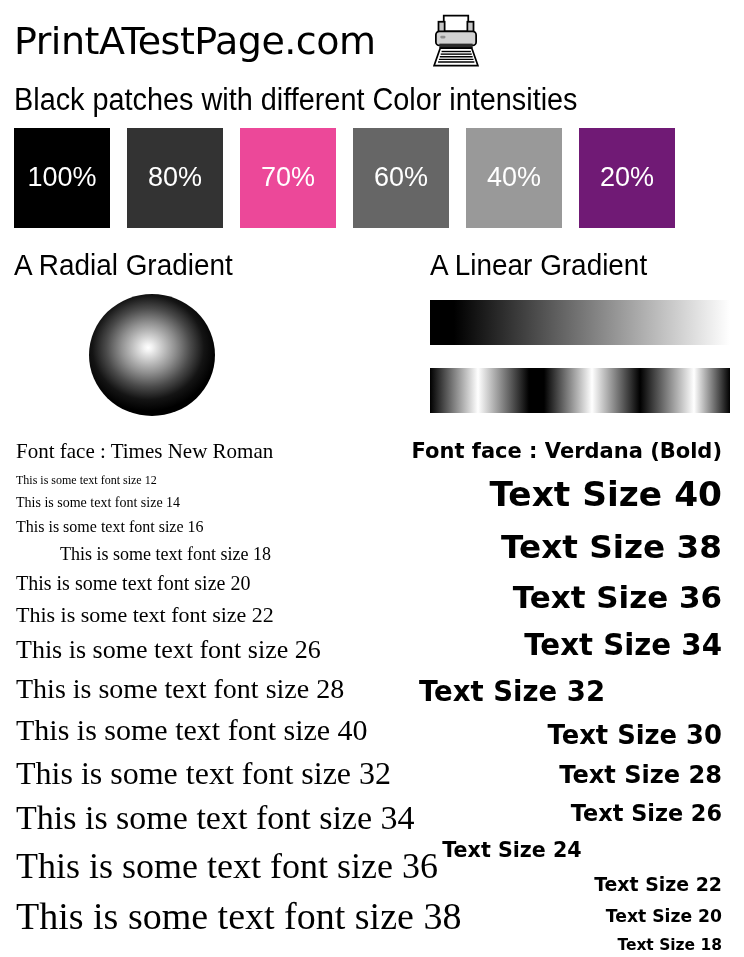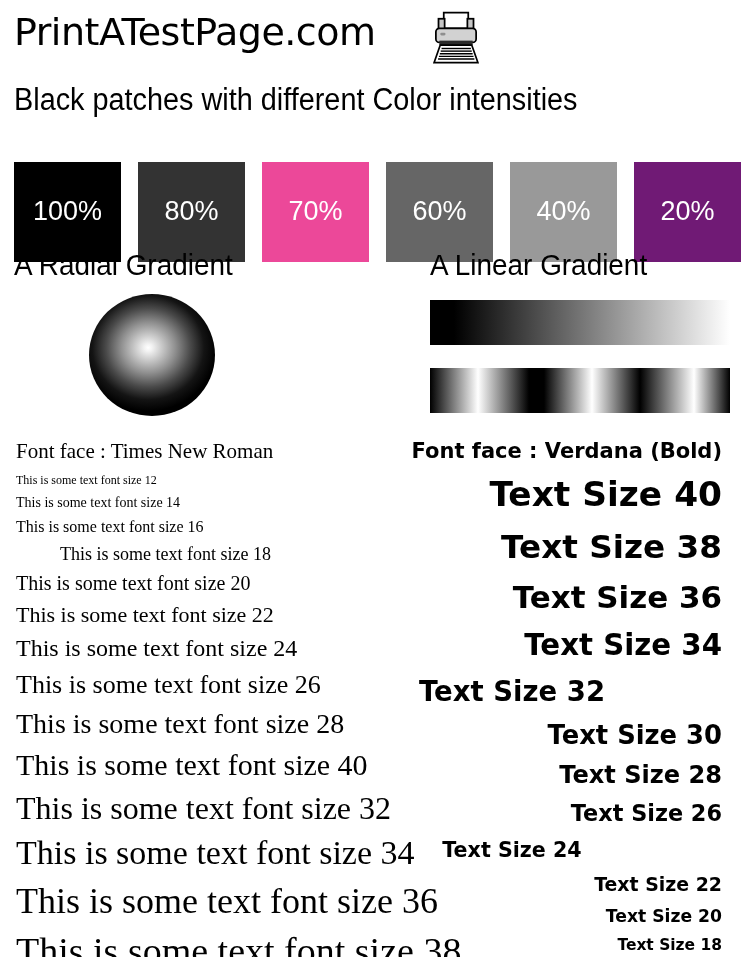--- a/index.html
+++ b/index.html
@@ -25,21 +25,21 @@
   }
 
   
   .header {
     position: absolute;
     left: 14px;
     top: 10px;
     width: 716px;
     height: 62px;
     display: flex;
-    align-items: flex-start;
+    align-items: center;
     gap: 36px;
   }
   .site-title {
     font-family: "DejaVu Sans", sans-serif;
     font-size: 38px;
     line-height: 44px;
     font-weight: 400;
     letter-spacing: -0.5px;
     white-space: nowrap;
     color: #000;
@@ -68,26 +68,25 @@
   
   .patch-row {
     position: absolute;
     left: 14px;
     top: 128px;
     width: 716px;
     height: 100px;
     display: flex;
   }
   .patch {
-    width: 107px;
+    width: 96px;
     height: 100px;
     margin-right: 17px;
     position: relative;
     flex: 0 0 auto;
-    margin-top: 34px;
   }
   .patch:last-child { margin-right: 0; }
   .patch-label {
     position: absolute;
     left: 0;
     right: 0;
     top: 50%;
     transform: translateY(-52%);
     text-align: center;
     color: #ffffff;
@@ -268,21 +267,20 @@
   <div class="linear-bar two"></div>
 
   <div class="font-col-left">
     <div class="serif-heading">Font face : Times New Roman</div>
     <div class="serif-line" style="font-size: 12px; line-height: 21.04px;">This is some text font size 12</div>
     <div class="serif-line" style="font-size: 14px; line-height: 23.38px;">This is some text font size 14</div>
     <div class="serif-line" style="font-size: 16px; line-height: 25.72px;">This is some text font size 16</div>
     <div class="serif-line" style="font-size: 18px; line-height: 28.06px; margin-left: 44px;">This is some text font size 18</div>
     <div class="serif-line" style="font-size: 20px; line-height: 30.4px;">This is some text font size 20</div>
     <div class="serif-line" style="font-size: 22px; line-height: 32.74px;">This is some text font size 22</div>
-    <div class="serif-line" style="font-size: 24px; line-height: 35.08px;">This is some text font size 24</div>
     <div class="serif-line" style="font-size: 26px; line-height: 37.42px;">This is some text font size 26</div>
     <div class="serif-line" style="font-size: 28px; line-height: 39.76px;">This is some text font size 28</div>
     <div class="serif-line" style="font-size: 30px; line-height: 42.1px;">This is some text font size 40</div>
     <div class="serif-line" style="font-size: 32px; line-height: 44.44px;">This is some text font size 32</div>
     <div class="serif-line" style="font-size: 34px; line-height: 46.78px;">This is some text font size 34</div>
     <div class="serif-line" style="font-size: 36px; line-height: 49.12px;">This is some text font size 36</div>
     <div class="serif-line" style="font-size: 38px; line-height: 51.46px;">This is some text font size 38</div>
 
   </div>
 

